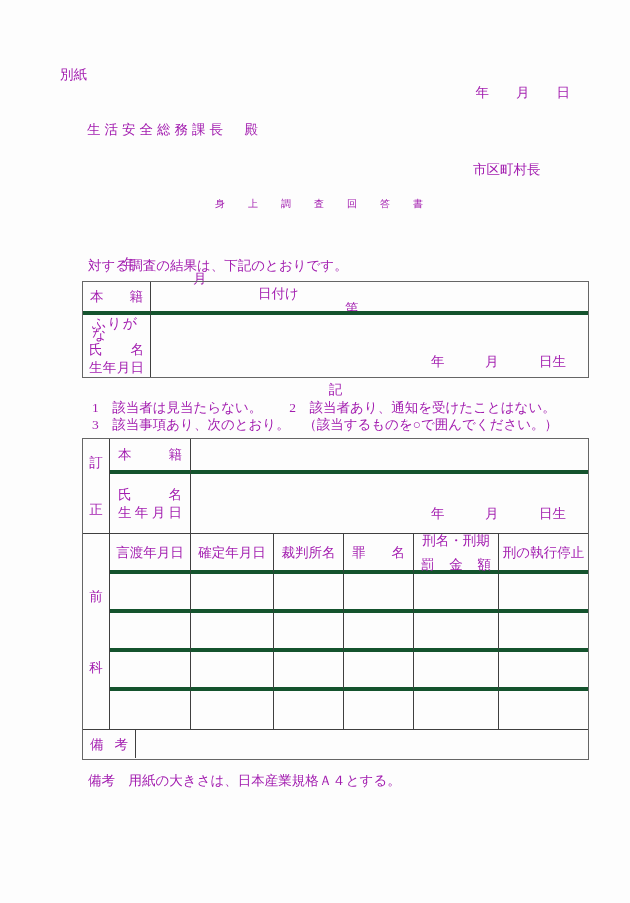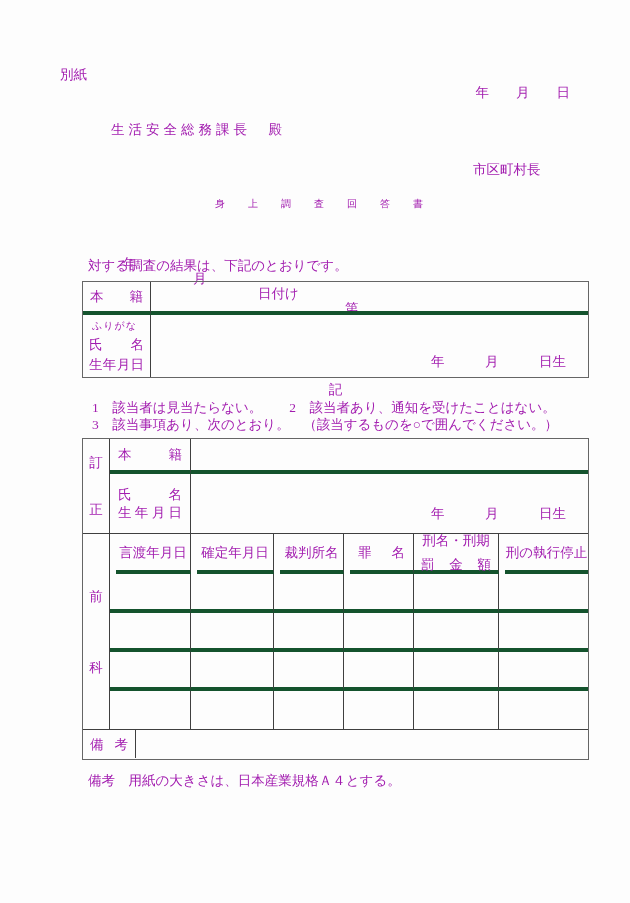--- a/index.html
+++ b/index.html
@@ -8,21 +8,21 @@
     position:relative; width:630px; height:903px; margin:0 auto;
     background:#fdfdfd; color:#a21caf;
     font-family:"Liberation Serif","DejaVu Serif",serif;
     font-size:13.5px; line-height:15px;
     overflow:hidden;
   }
   .abs { position:absolute; white-space:pre; }
 
   .bessi     { left:60px;  top:67px; }
   .hdate     { right:60px; top:85px; }
-  .addressee { left:87px;  top:122px; letter-spacing:4px;margin-left:24px; }
+  .addressee { left:87px;  top:122px; letter-spacing:4px; }
   .sender    { left:473px; top:162px; }
   .doctitle  { left:215px; top:196px; font-size:10px; line-height:16px; letter-spacing:23px; }
 
   .introline1 { left:0; top:241px; width:630px; height:15px; }
   .introline1 span { position:absolute; white-space:pre; }
   .seg-year  { left:123px; }
   .seg-month { left:193px; }
   .seg-day   { left:258px; }
   .seg-no    { left:345px; }
   .seg-rest  { left:420px; }
@@ -53,24 +53,24 @@
   .vspan2 { grid-row:1 / 3; grid-column:1; display:flex; flex-direction:column;
             justify-content:space-around; align-items:center; }
   .vspan5 { grid-row:1 / 6; grid-column:1; display:flex; flex-direction:column;
             justify-content:space-evenly; align-items:center; }
 
   .jst { display:block; width:100%; text-align:justify; text-align-last:justify; }
   .lblcell  { display:flex; align-items:center; padding:0 7px; }
   .lblcell2 { display:flex; align-items:center; padding:0 8px; }
   .namecell { display:flex; flex-direction:column; justify-content:space-evenly; padding:0 6px; }
   .namecell2{ display:flex; flex-direction:column; justify-content:center; gap:3px; padding:0 8px; }
-  .furigana { font-size:10px; line-height:11px; padding-left:3px; letter-spacing:1px; }
+  .furigana { font-size:14px; line-height:11px; padding-left:3px; letter-spacing:1px; }
   .dobcell  { display:flex; align-items:flex-end; justify-content:flex-end; padding:0 22px 8px 0; }
   .dobcell2 { display:flex; align-items:flex-end; justify-content:flex-end; padding:0 22px 12px 0; }
-  .hcell { display:flex; align-items:center; justify-content:center; text-align:center;margin-left:6px; }
+  .hcell { display:flex; align-items:center; justify-content:center; text-align:center; }
   .hcell-col { display:flex; flex-direction:column; align-items:center; justify-content:center; gap:9px; }
   .hjst { padding:0 8px; }
   .kjst { padding:0 7px; }
   .bikolbl { display:flex; align-items:center; padding:0 7px; }
 </style>
 </head>
 <body>
 
 <div class="page">
 

